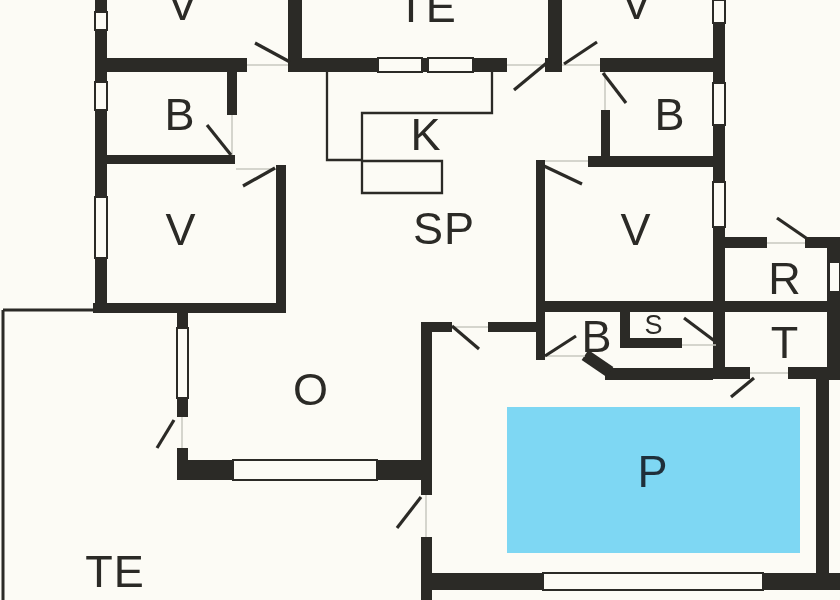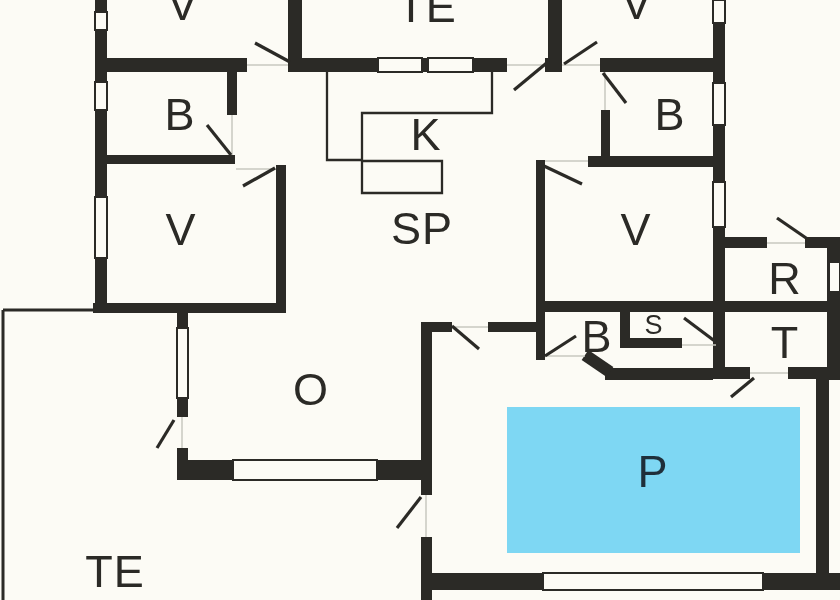--- a/index.html
+++ b/index.html
@@ -135,21 +135,21 @@
       <line x1="3" y1="310" x2="3" y2="600"></line>
     </g>
   </svg>
 
   <div class="lbl" style="left:183px;top:4px">V</div>
   <div class="lbl" style="left:427px;top:6px">TE</div>
   <div class="lbl" style="left:637px;top:3px">V</div>
   <div class="lbl" style="left:180px;top:114px">B</div>
   <div class="lbl" style="left:181px;top:229px">V</div>
   <div class="lbl" style="left:426px;top:134px">K</div>
-  <div class="lbl" style="left:422px;top:228px">SP</div>
+  <div class="lbl" style="left:444px;top:228px">SP</div>
   <div class="lbl" style="left:670px;top:114px">B</div>
   <div class="lbl" style="left:636px;top:229px">V</div>
   <div class="lbl" style="left:785px;top:278px">R</div>
   <div class="lbl" style="left:785px;top:342px">T</div>
   <div class="lbl" style="left:597px;top:336px">B</div>
   <div class="lbl small" style="left:654px;top:325px">S</div>
   <div class="lbl" style="left:311px;top:389px">O</div>
   <div class="lbl pool-label" style="left:653px;top:471px">P</div>
   <div class="lbl" style="left:115px;top:571px">TE</div>
 

